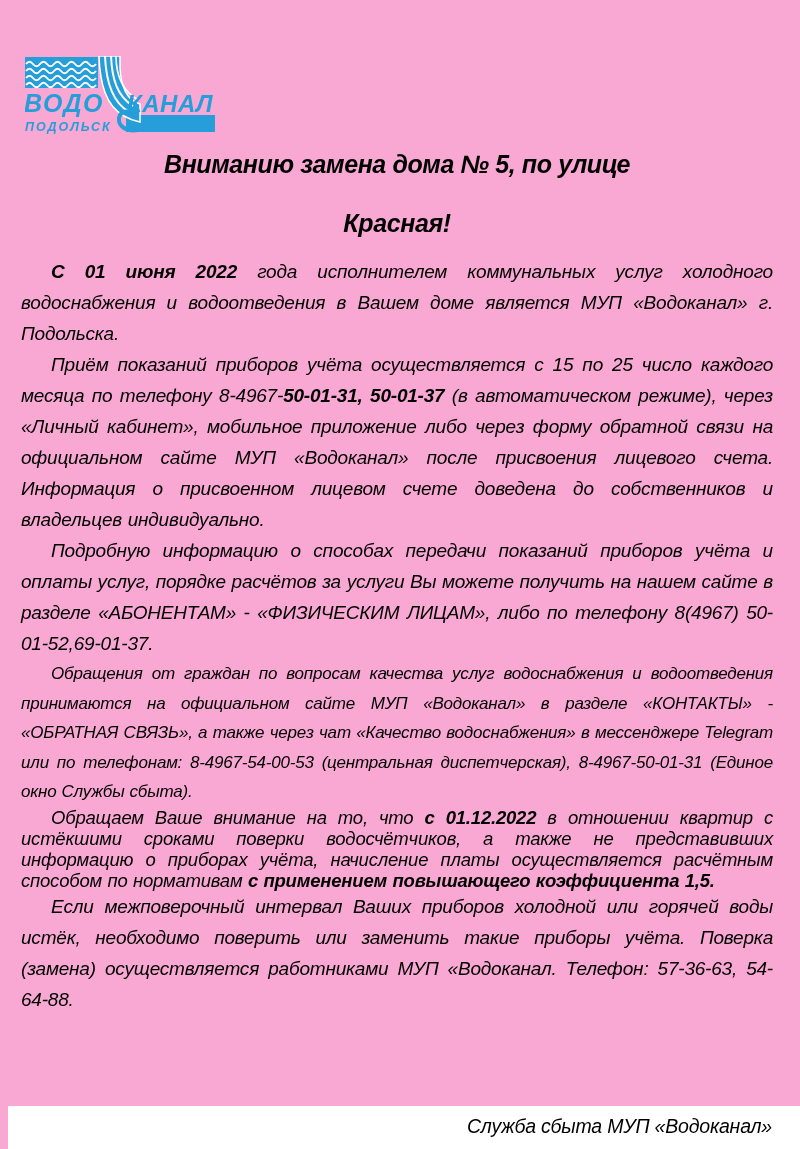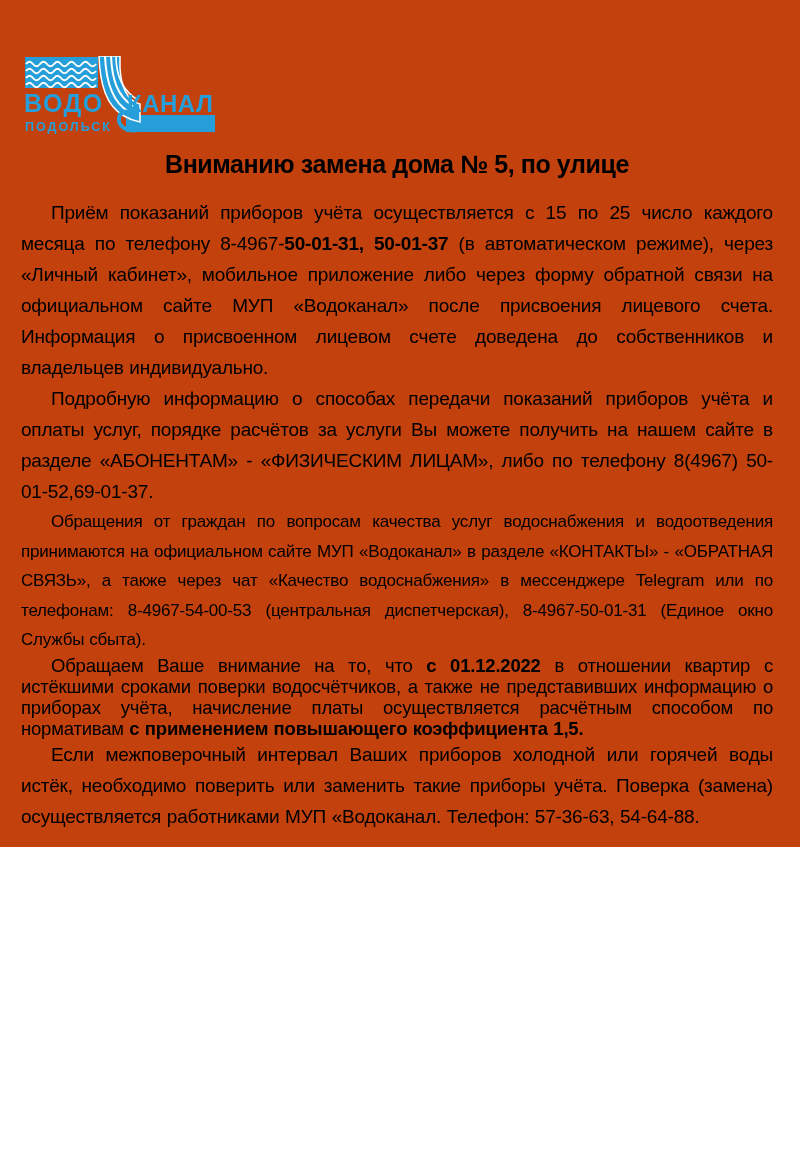--- a/index.html
+++ b/index.html
@@ -1,25 +1,26 @@
 <!DOCTYPE html>
 <html style="--logo-blue: #259ED9;"><head>
 <meta charset="utf-8">
 <style>
   :root { --logo-blue: #259ED9; }
   * { box-sizing: border-box; }
   html, body { margin: 0; padding: 0; background: #ffffff; }
   .page {
     position: relative;
     width: 800px;
-    height: 847px;
-    background: #c2410c;
+    height: 1149px;
+    background: #f9a8d4;
     overflow: hidden;
     font-family: "Liberation Sans", sans-serif;
     color: #000000;
+    font-style: italic;
   }
   .logo {
     position: absolute;
     left: 25px;
     top: 56px;
     width: 198px;
     height: 79px;
   }
   .content {
     position: absolute;
@@ -87,23 +88,25 @@
     </g>
 
     <text x="-1" y="56" style="fill:var(--logo-blue);font-family:'Liberation Sans',sans-serif;font-weight:700;font-size:25px;letter-spacing:1.5px">ВОДО</text>
     <text x="102" y="56" style="fill:var(--logo-blue);font-family:'Liberation Sans',sans-serif;font-weight:700;font-size:24px;letter-spacing:0.5px">КАНАЛ</text>
     <text x="0" y="75" style="fill:var(--logo-blue);font-family:'Liberation Sans',sans-serif;font-weight:700;font-size:12.5px;letter-spacing:2px">ПОДОЛЬСК</text>
   </svg>
 
   <div class="content">
     <div class="title">
       <div>Вниманию замена дома № 5, по улице</div>
+      <div class="title-line2">Красная!</div>
     </div>
 
     <div class="flow">
+      <p class="para"><span class="b">С 01 июня 2022</span><span> года исполнителем коммунальных услуг холодного водоснабжения и водоотведения в Вашем доме является МУП «Водоканал» г. Подольска.</span></p>
 
       <p class="para"><span>Приём показаний приборов учёта осуществляется с 15 по 25 число каждого месяца по телефону 8-4967-</span><span class="b">50-01-31, 50-01-37</span><span> (в автоматическом режиме), через «Личный кабинет», мобильное приложение либо через форму обратной связи на официальном сайте МУП «Водоканал» после присвоения лицевого счета. Информация о присвоенном лицевом счете доведена до собственников и владельцев индивидуально.</span></p>
 
       <p class="para"><span>Подробную информацию о способах передачи показаний приборов учёта и оплаты услуг, порядке расчётов за услуги Вы можете получить на нашем сайте в разделе «АБОНЕНТАМ» - «ФИЗИЧЕСКИМ ЛИЦАМ», либо по телефону 8(4967) 50-01-52,69-01-37.</span></p>
 
 
       <p class="para para--sm"><span>Обращения от граждан по вопросам качества услуг водоснабжения и водоотведения принимаются на официальном сайте МУП «Водоканал» в разделе «КОНТАКТЫ» - «ОБРАТНАЯ СВЯЗЬ», а также через чат «Качество водоснабжения» в мессенджере Telegram или по телефонам: 8-4967-54-00-53 (центральная диспетчерская), 8-4967-50-01-31 (Единое окно Службы сбыта).</span></p>
 
       <p class="para para--md"><span>Обращаем Ваше внимание на то, что </span><span class="b">с 01.12.2022</span><span> в отношении квартир с истёкшими сроками поверки водосчётчиков, а также не представивших информацию о приборах учёта, начисление платы осуществляется расчётным способом по нормативам </span><span class="b">с применением повышающего коэффициента 1,5.</span></p>
 

